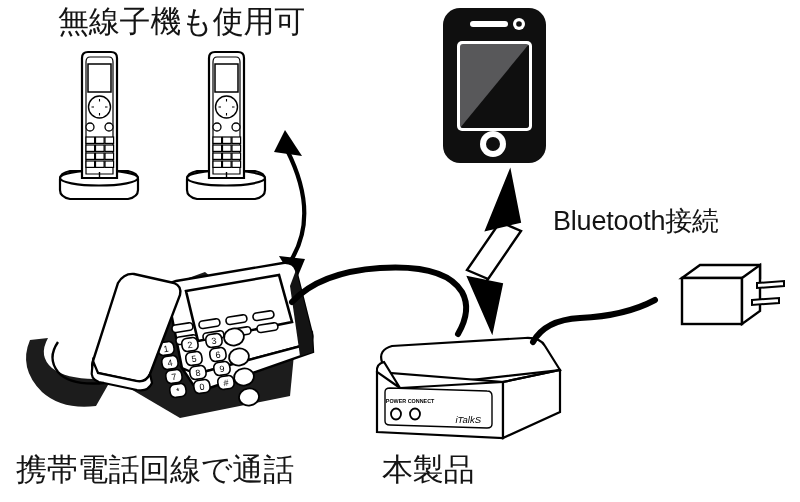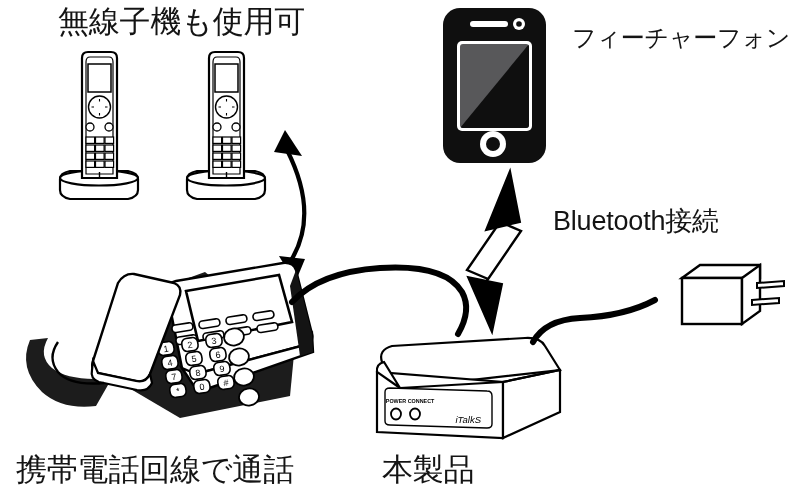--- a/index.html
+++ b/index.html
@@ -291,21 +291,20 @@
       <circle cx="519" cy="24" r="6" fill="#ffffff"></circle>
       <circle cx="519" cy="24" r="2.8" fill="#0f0f0f"></circle>
       <circle cx="493" cy="144" r="13" fill="#ffffff"></circle>
       <circle cx="493" cy="144" r="7" fill="#0f0f0f"></circle>
     </g>
   </svg>
 
   <div class="lbl" id="title-wireless">無線子機も使用可</div>
 
   <div class="lbl" id="phone-type-list">
-    <span class="row indent">フィーチャーフォン</span>
   </div>
 
   <div class="lbl" id="label-bluetooth-connection">Bluetooth接続</div>
 
   <div class="lbl" id="label-mobile-line">携帯電話回線で通話</div>
 
   <div class="lbl" id="label-this-product">本製品</div>
 </div>
 
 </body></html>

